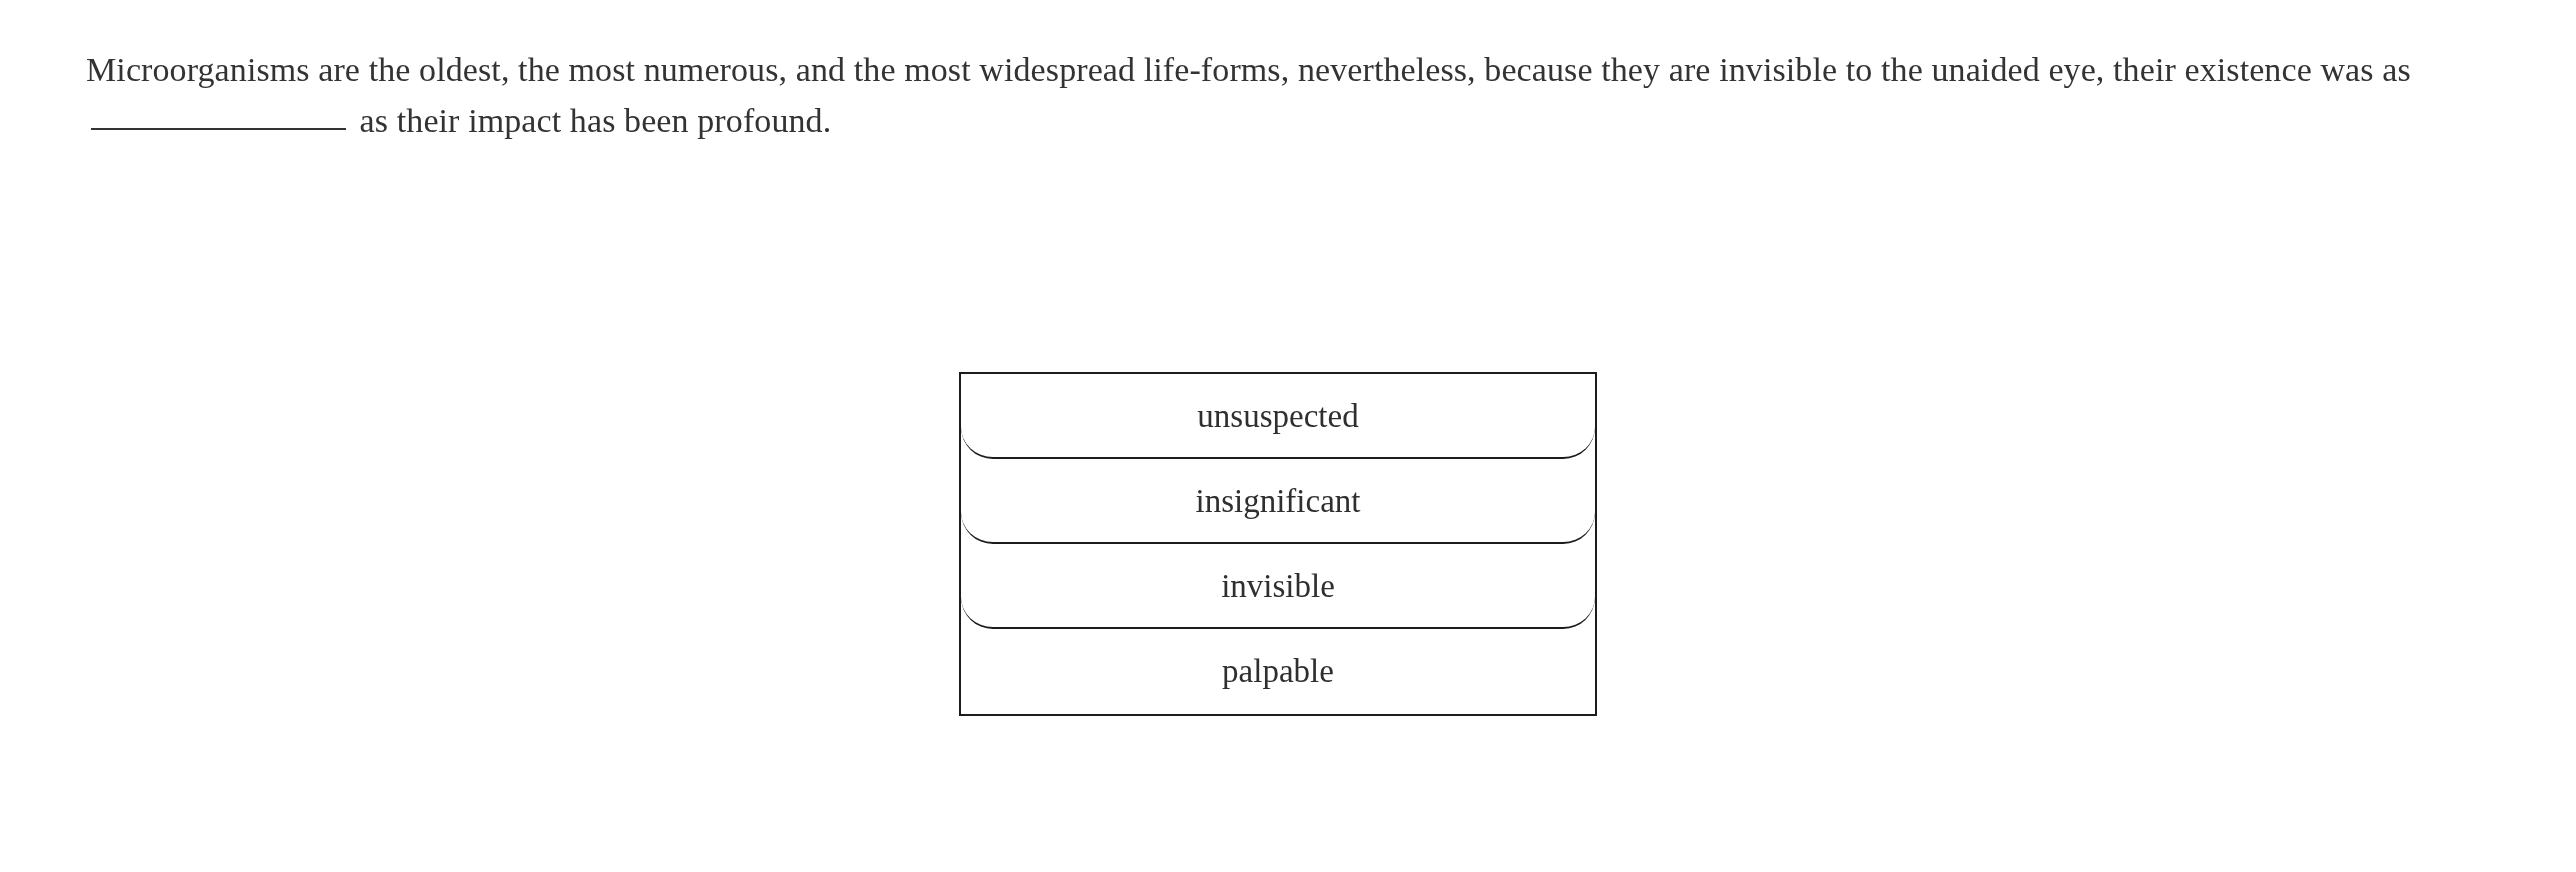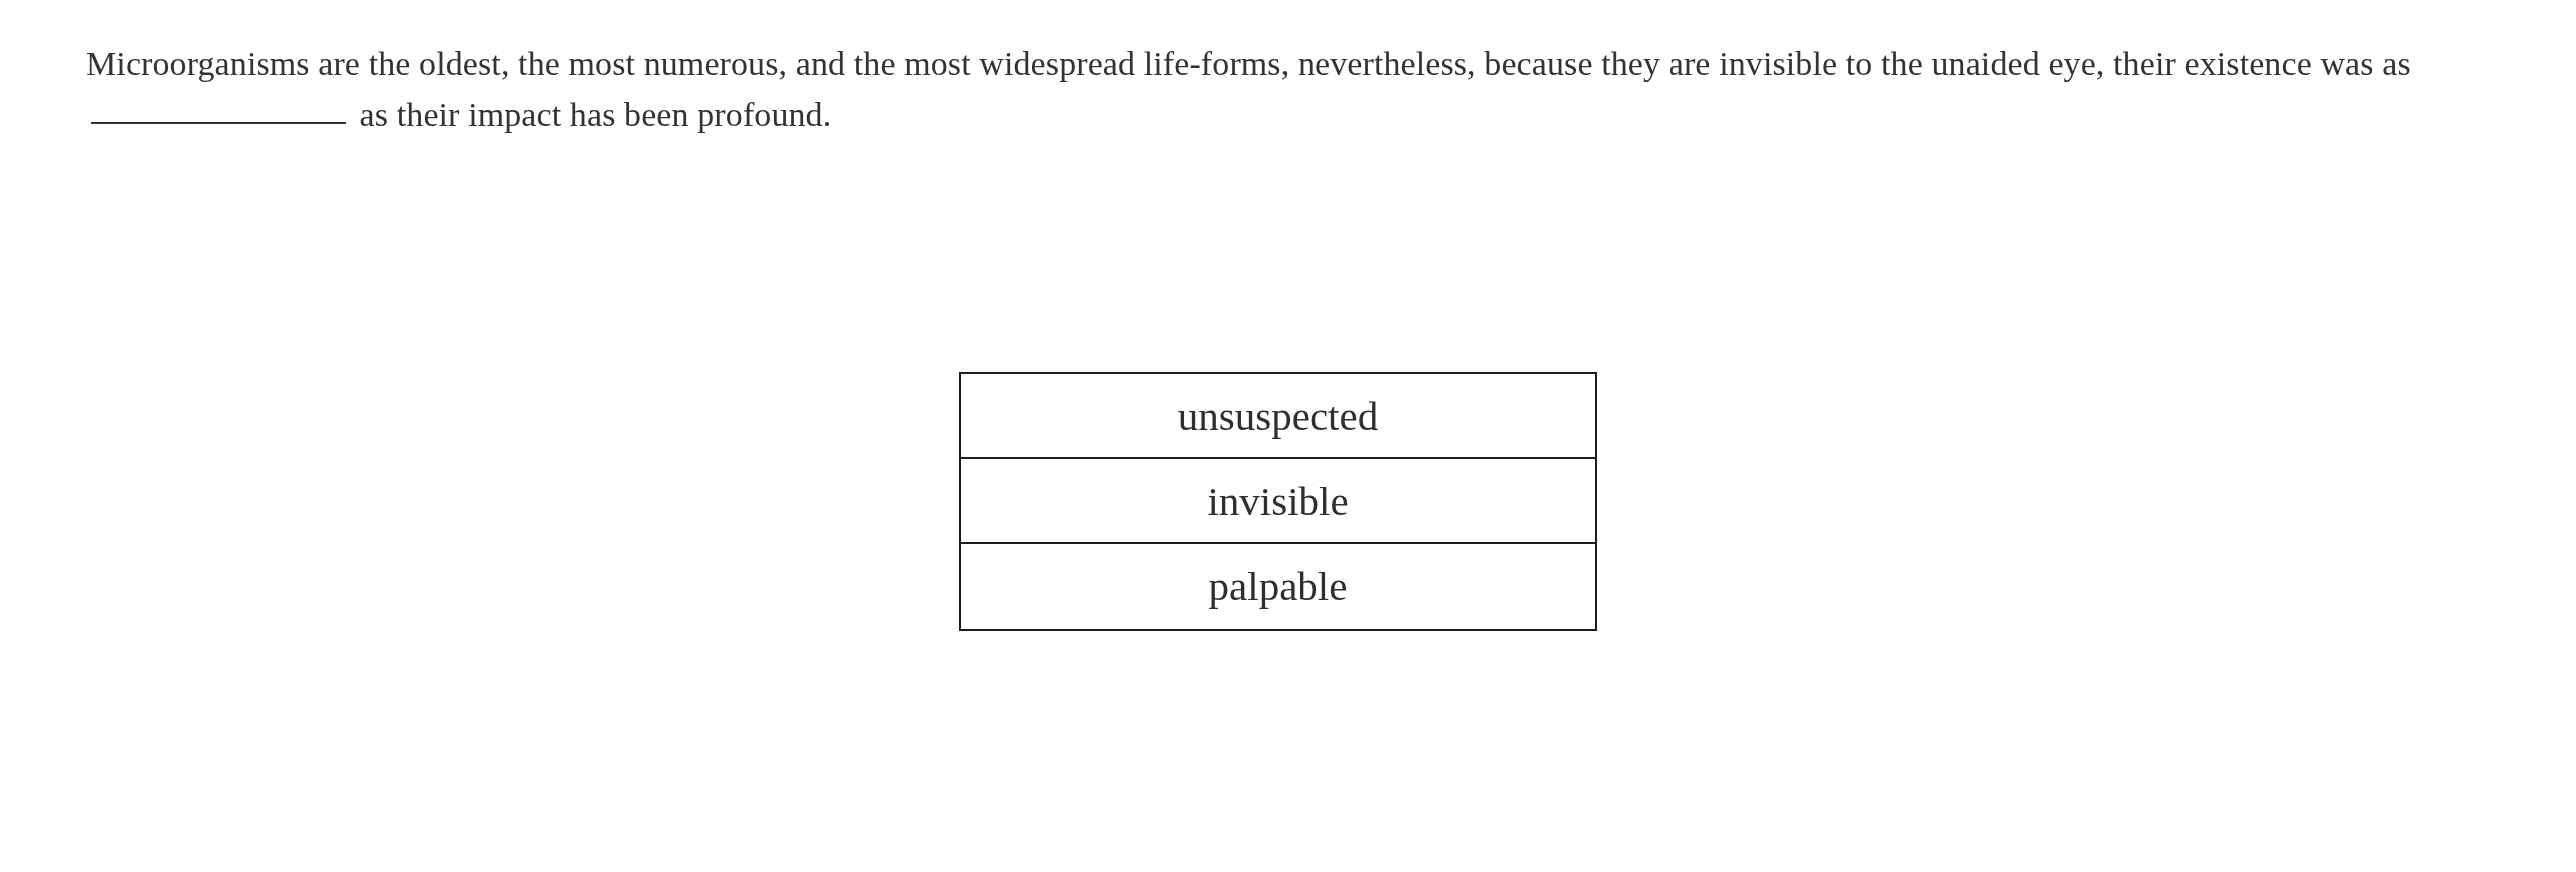--- a/index.html
+++ b/index.html
@@ -12,21 +12,21 @@
     height: 873px;
     font-family: "Liberation Serif", "DejaVu Serif", serif;
     color: #2b2b2b;
     position: relative;
     overflow: hidden;
   }
 
   .question-block {
     position: absolute;
     left: 86px;
-    top: 38px;
+    top: 44px;
     width: 2369px;
   }
 
   .question-text {
     font-size: 34px;
     line-height: 1.50;
     color: #333333;
     font-family: "Liberation Serif", "DejaVu Serif", serif;
     letter-spacing: 0.1px;
   }
@@ -46,41 +46,43 @@
     width: 638px;
     border: 2.5px solid #1c1c1c;
     box-sizing: border-box;
     background: #ffffff;
   }
 
   .choice {
     height: 85px;
     line-height: 85px;
     text-align: center;
-    font-size: 41px;
+    font-size: 33px;
     color: #2f2f2f;
     border-bottom: 2.5px solid #1c1c1c;
     box-sizing: border-box;
     background: #ffffff;
     cursor: pointer;
     font-family: "Liberation Serif", "DejaVu Serif", serif;
+    border-radius: 32px;
   }
   .choice:last-child {
     border-bottom: none;
   }
 </style>
 </head>
 <body>
 
 <div class="question-block">
   <div class="question-text">
     <span>Microorganisms are the oldest, the most numerous, and the most widespread life-forms, nevertheless, because they are invisible to the unaided eye, their existence was as</span>
     <span class="blank-underline"></span>
     <span>as their impact has been profound.</span>
   </div>
 </div>
 
 <div class="choices">
   <div class="choice">unsuspected</div>
+  <div class="choice">insignificant</div>
   <div class="choice">invisible</div>
   <div class="choice">palpable</div>
 </div>
 
 
 </body></html>

